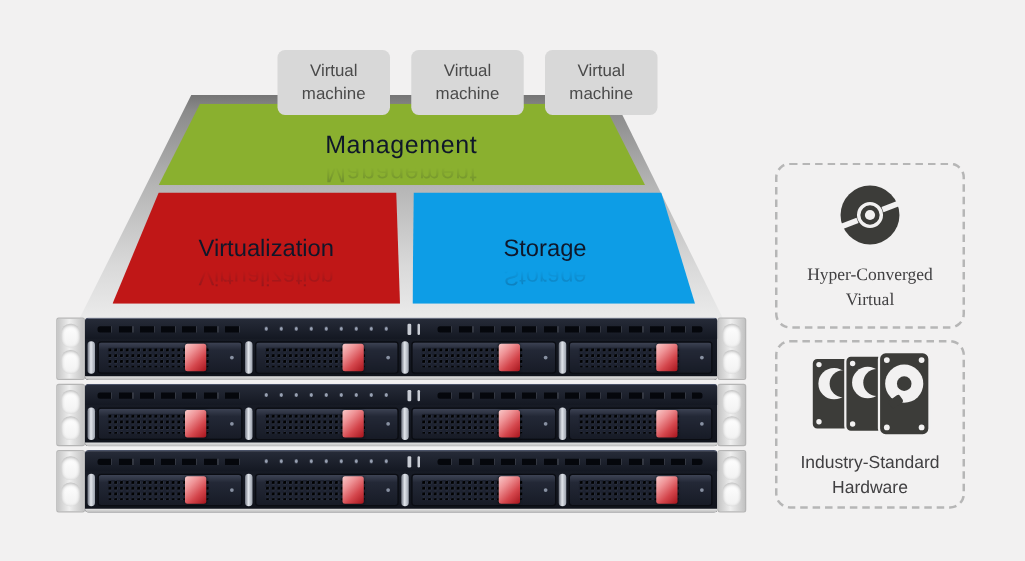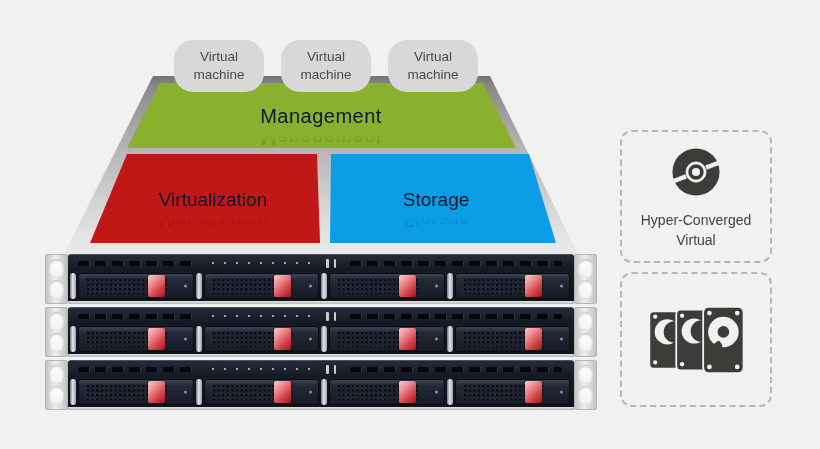--- a/index.html
+++ b/index.html
@@ -20,22 +20,22 @@
   .layer-label { position:absolute; text-align:center; color:#0f172a; line-height:1; }
   .label-management { left:0; top:30px; width:518px; font-size:20px; letter-spacing:.5px; }
   .label-virtualization { left:36px; top:114px; width:230px; font-size:19px; }
   .label-storage { left:259px; top:114px; width:230px; font-size:19px; }
   .label-reflection { transform:scaleY(-1); opacity:.28; margin-top:2px;
     -webkit-mask-image:linear-gradient(180deg,rgba(0,0,0,.9),transparent 70%);
     mask-image:linear-gradient(180deg,rgba(0,0,0,.9),transparent 70%); }
 
   
   .vm-box { position:absolute; top:40px; width:90px; height:52px; background:#d8d8d8;
-    border-radius:19px; display:flex; align-items:center; justify-content:flex-end;
-    text-align:center; color:#4a4a4a; font-size:13.5px; line-height:1.35; }
+    border-radius:6px; display:flex; align-items:center; justify-content:flex-end;
+    text-align:center; color:#4a4a4a; font-size:13.5px; line-height:1.35;margin-left:48px; }
   .vm-1 { left:174px; } .vm-2 { left:281px; } .vm-3 { left:388px; }
 
   
   .rack { position:absolute; left:45px; top:254px; width:552px; }
   .server-unit { position:relative; width:552px; height:50px; margin-bottom:3px; display:flex; }
   .ear { width:23px; height:50px; background:linear-gradient(90deg,#c6c6c6,#efefef 45%,#c2c2c2);
     border:1px solid #b5b5b5; border-radius:2px; display:flex; flex-direction:column;
     align-items:center; justify-content:space-between; padding:4px 0; }
   .hole { width:15px; height:19px; border-radius:7px;
     background:linear-gradient(180deg,#ffffff,#f1f1f1); box-shadow:inset 0 1px 3px rgba(0,0,0,.3); }
@@ -69,21 +69,21 @@
     box-shadow:0 0 2px rgba(0,0,0,.6); }
   .bay-led { position:absolute; right:6px; top:50%; transform:translateY(-50%);
     width:3px; height:3px; border-radius:50%; background:#8891a2; }
   .bezel-bottom { height:3px; background:linear-gradient(180deg,#e4e4e4,#b9b9b9); }
 
   
   .callout { position:absolute; left:620px; width:152px; border:2px dashed #b6b6b6;
     border-radius:12px; display:flex; flex-direction:column; align-items:center;
     justify-content:center; gap:10px; text-align:center; color:#414042;
     font-size:14px; line-height:1.4; background:transparent; }
-  .callout-software { top:130px; height:133px; }
+  .callout-software { top:130px; height:133px;font-family:Liberation Serif, serif; }
   .callout-hardware { top:272px; height:135px; }
   .callout svg { display:block; }
 </style>
 </head>
 <body>
 
 <div class="canvas">
 
   <div class="pyramid">
     <div class="frame"></div>
@@ -316,15 +316,19 @@
 
       <rect x="63" y="2" width="45" height="74" rx="6" fill="#3c3c39" stroke="#f2f1f1" stroke-width="2"></rect>
       <circle cx="85.5" cy="30" r="17" fill="#f2f1f1"></circle>
       <rect x="72" y="42" width="12" height="8" rx="2" fill="#3c3c39" transform="rotate(-35 78 46)"></rect>
       <circle cx="85.5" cy="30" r="6.5" fill="#3c3c39"></circle>
       <circle cx="70" cy="9" r="2.6" fill="#f2f1f1"></circle>
       <circle cx="101" cy="9" r="2.6" fill="#f2f1f1"></circle>
       <circle cx="70" cy="69" r="2.6" fill="#f2f1f1"></circle>
       <circle cx="101" cy="69" r="2.6" fill="#f2f1f1"></circle>
     </svg>
+    <div class="callout-text">
+      <span>Industry-Standard</span><br>
+      <span>Hardware</span>
+    </div>
   </div>
 
 </div>
 
 </body></html>

